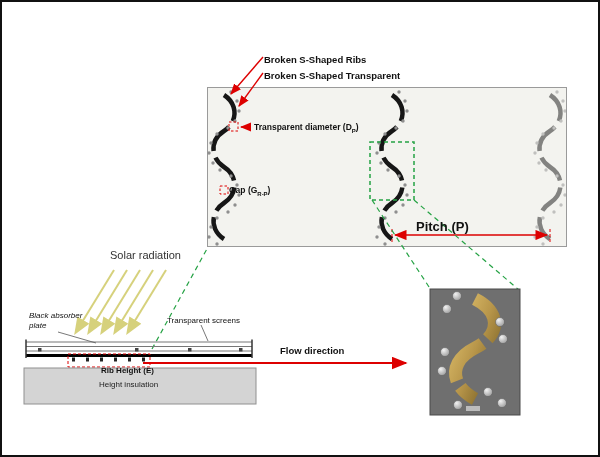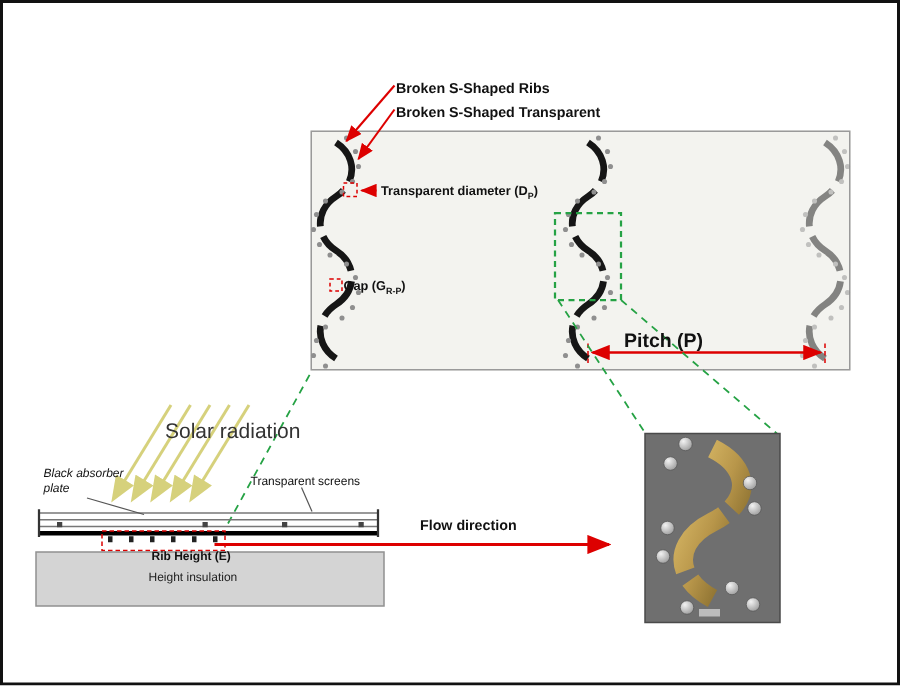--- a/index.html
+++ b/index.html
@@ -151,21 +151,21 @@
   <div class="lbl b" style="left:262px;top:52px;font-size:9.5px;">Broken S-Shaped Ribs</div>
 
   <div class="lbl b" style="left:262px;top:68px;font-size:9.5px;">Broken S-Shaped Transparent</div>
 
   <div class="lbl b" style="left:252px;top:120px;font-size:8.5px;"><span>Transparent diameter (D</span><sub>P</sub><span>)</span></div>
 
   <div class="lbl b" style="left:227px;top:183px;font-size:8.5px;"><span>Gap (G</span><sub>R-P</sub><span>)</span></div>
 
   <div class="lbl b" style="left:414px;top:217px;font-size:13px;">Pitch (P)</div>
 
-  <div class="lbl" style="left:108px;top:247px;font-size:14px;color:#333;margin-top:30px;">Solar radiation</div>
+  <div class="lbl" style="left:108px;top:247px;font-size:11px;color:#333;">Solar radiation</div>
 
   <div class="lbl" style="left:27px;top:309px;font-size:8px;line-height:1.25;font-style:italic;">
     <span style="display:block">Black absorber</span>
     <span style="display:block">plate</span>
   </div>
 
   <div class="lbl" style="left:165px;top:314px;font-size:8px;">Transparent screens</div>
 
   <div class="lbl b" style="left:71px;top:364px;font-size:8px;margin-left:28px;">Rib Height (E)</div>
 

